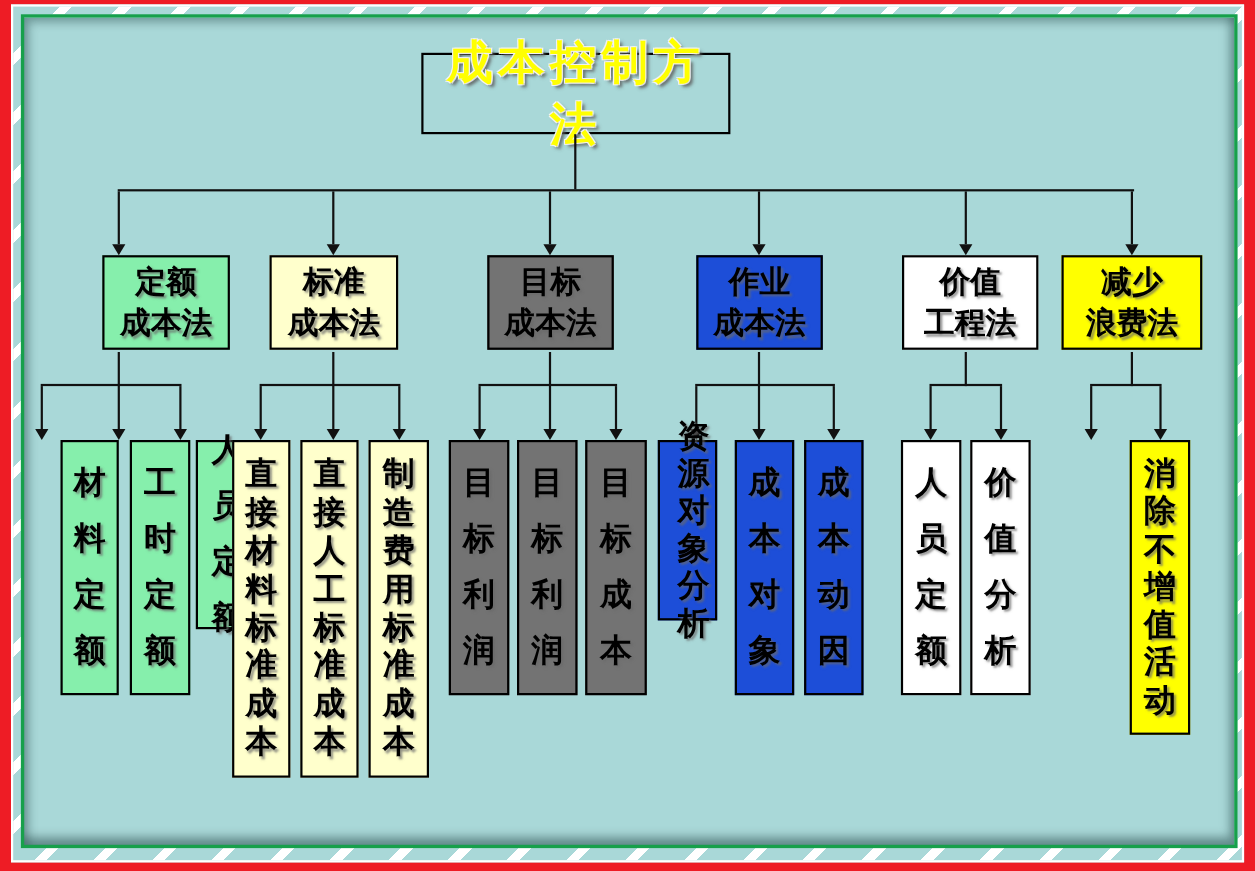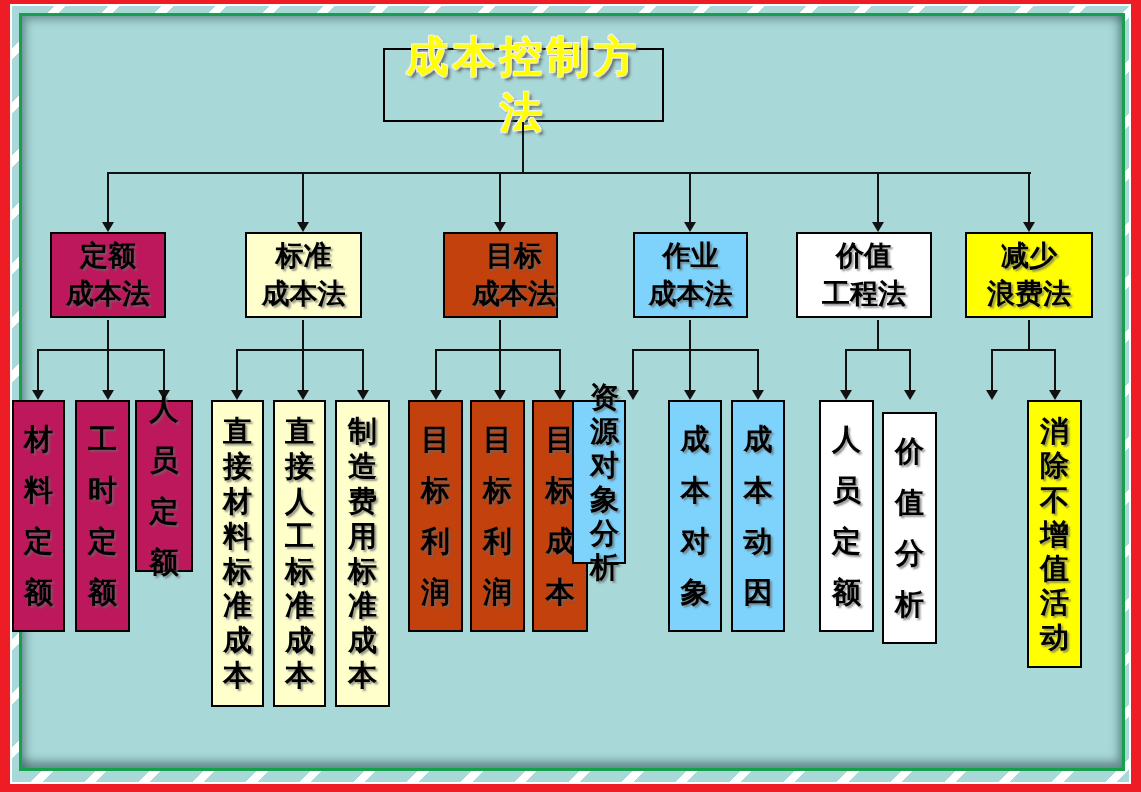--- a/index.html
+++ b/index.html
@@ -28,24 +28,24 @@
   .title-box{background:transparent;}
   .title-text{font-size:42px;font-weight:bold;letter-spacing:5px;color:#ffff00;
     text-shadow:-1px -1px 0 #f2f2f2, 1px -1px 0 #f2f2f2, -1px 1px 0 #f2f2f2,
                  1px 1px 0 #d9d9d9, 3px 3px 3px rgba(90,90,90,.85);}
   .branch{font-size:28px;line-height:38px;white-space:pre-line;
     text-shadow:2px 2px 2px rgba(105,105,105,.7);}
   .leaf{font-size:29px;text-shadow:2px 2px 2px rgba(105,105,105,.7);}
   .vtext{width:100%;text-align:center;word-break:break-all;}
 
   
-  .c-gray{background:#be185d;}
+  .c-gray{background:#86efac;margin-left:43px;}
   .c-lyellow{background:#ffffcc;}
-  .c-lav{background:#c2410c;justify-content:flex-end;}
-  .c-pink{background:#7dd3fc;}
+  .c-lav{background:#737373;}
+  .c-pink{background:#1d4ed8;}
   .c-white{background:#ffffff;}
   .c-yellow{background:#ffff00;}
 
   
   .vline{position:absolute;width:2px;background:#111;}
   .hline{position:absolute;height:2px;background:#111;}
   .arrow{position:absolute;width:0;height:0;
     border-left:6px solid transparent;border-right:6px solid transparent;
     border-top:10px solid #111;}
 </style>
@@ -79,21 +79,21 @@
     <div class="arrow" style="left:1023px;top:222px;"></div>
 
     <div class="box branch c-gray" style="left:50px;top:232px;width:116px;height:86px;"><span>定额
 成本法</span></div>
     <div class="box branch c-lyellow" style="left:245px;top:232px;width:117px;height:86px;"><span>标准
 成本法</span></div>
     <div class="box branch c-lav" style="left:443px;top:232px;width:115px;height:86px;"><span>目标
 成本法</span></div>
     <div class="box branch c-pink" style="left:633px;top:232px;width:115px;height:86px;"><span>作业
 成本法</span></div>
-    <div class="box branch c-white" style="left:796px;top:232px;width:136px;height:86px;align-items:center;"><span>价值
+    <div class="box branch c-white" style="left:820px;top:232px;width:124px;height:86px;align-items:center;"><span>价值
 工程法</span></div>
     <div class="box branch c-yellow" style="left:965px;top:232px;width:128px;height:86px;text-align:center;"><span>减少
 浪费法</span></div>
 
     <div class="vline" style="left:107px;top:320px;height:70px;"></div>
     <div class="arrow" style="left:102px;top:390px;"></div>
     <div class="hline" style="left:37px;top:349px;width:128px;"></div>
     <div class="vline" style="left:37px;top:351px;height:39px;"></div>
     <div class="arrow" style="left:32px;top:390px;"></div>
     <div class="vline" style="left:163px;top:351px;height:39px;"></div>
@@ -160,34 +160,34 @@
     <div class="box leaf c-lav" style="left:408px;top:400px;width:55px;height:232px;">
         <div class="vtext" style="line-height: 51px;">目标利润</div>
       </div>
     <div class="box leaf c-lav" style="left:470px;top:400px;width:55px;height:232px;">
         <div class="vtext" style="line-height: 51px;">目标利润</div>
       </div>
     <div class="box leaf c-lav" style="left:532px;top:400px;width:56px;height:232px;">
         <div class="vtext" style="line-height: 51px;">目标成本</div>
       </div>
 
-    <div class="box leaf c-pink" style="left:572px;top:400px;width:54px;height:164px;padding-left:11px;">
+    <div class="box leaf c-pink" style="left:598px;top:400px;width:54px;height:164px;padding-left:11px;">
         <div class="vtext" style="line-height: 34px;">资源对象分析</div>
       </div>
     <div class="box leaf c-pink" style="left:668px;top:400px;width:54px;height:232px;">
         <div class="vtext" style="line-height: 51px;">成本对象</div>
       </div>
     <div class="box leaf c-pink" style="left:731px;top:400px;width:54px;height:232px;">
         <div class="vtext" style="line-height: 51px;">成本动因</div>
       </div>
 
     <div class="box leaf c-white" style="left:819px;top:400px;width:55px;height:232px;">
         <div class="vtext" style="line-height: 51px;">人员定额</div>
       </div>
-    <div class="box leaf c-white" style="left:882px;top:412px;width:55px;height:232px;">
+    <div class="box leaf c-white" style="left:882px;top:400px;width:55px;height:232px;">
         <div class="vtext" style="line-height: 51px;">价值分析</div>
       </div>
 
     <div class="box leaf c-yellow" style="left:1027px;top:400px;width:55px;height:268px;">
         <div class="vtext" style="line-height: 34.2857px;">消除不增值活动</div>
       </div>
 
   </div>
 </div>
 

